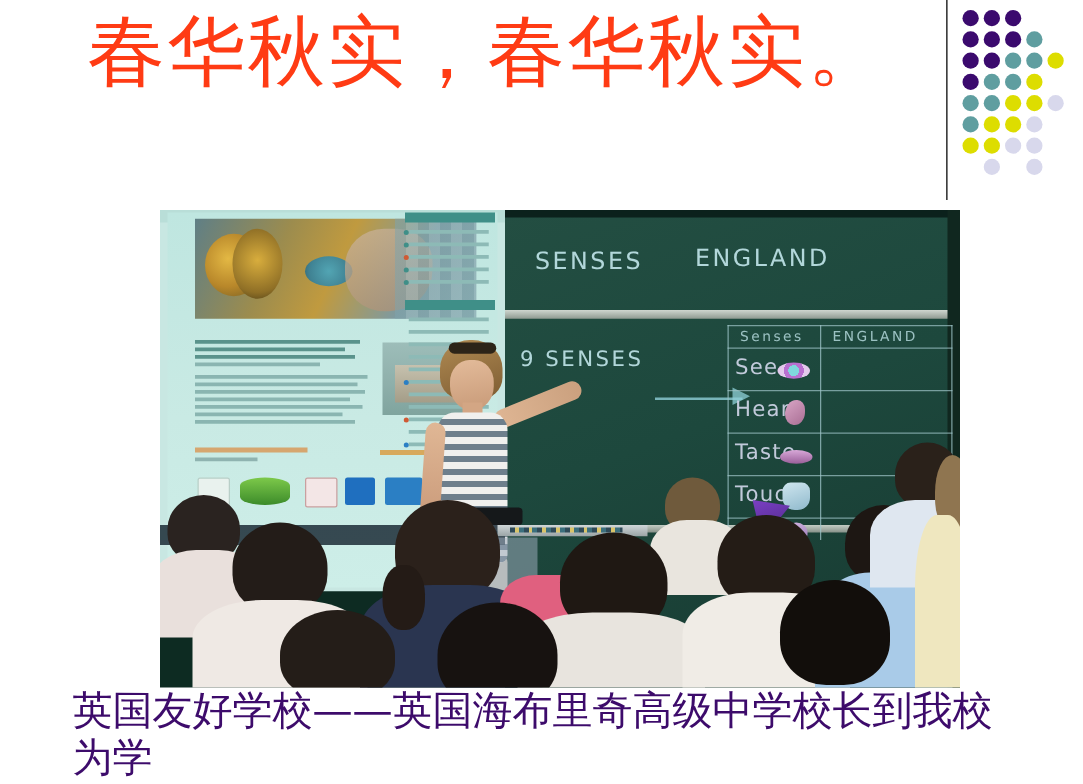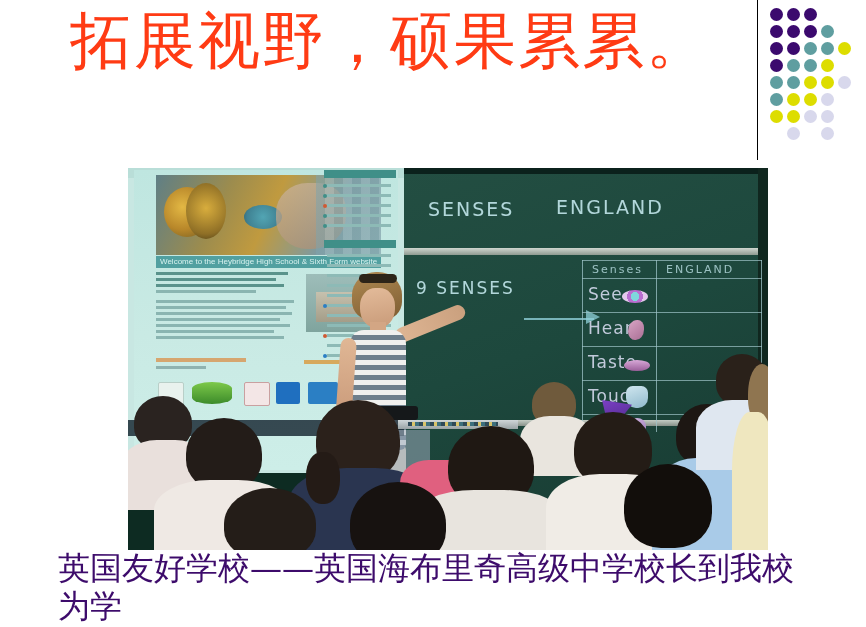--- a/index.html
+++ b/index.html
@@ -158,21 +158,21 @@
     font-size:32px;line-height:38px;color:#3D0B6B;
     font-family:"DejaVu Serif",serif;letter-spacing:0px;
   }
   .caption .l2{display:block;}
 </style>
 </head>
 <body>
 
 <div id="slide">
 
-  <div class="title-main">拓展视野，硕果累累。</div>
+  <div class="title-main">春华秋实，春华秋实。</div>
 
   <div class="vrule"></div>
 
   <div class="dotgrid">
       <span class="dot" style="left: 0px; top: 0px; width: 13px; height: 13px; background: rgb(59, 10, 110);"></span>
       <span class="dot" style="left: 17px; top: 0px; width: 13px; height: 13px; background: rgb(59, 10, 110);"></span>
       <span class="dot" style="left: 34px; top: 0px; width: 13px; height: 13px; background: rgb(59, 10, 110);"></span>
       <span class="dot" style="left: 0px; top: 17px; width: 13px; height: 13px; background: rgb(59, 10, 110);"></span>
       <span class="dot" style="left: 17px; top: 17px; width: 13px; height: 13px; background: rgb(59, 10, 110);"></span>
       <span class="dot" style="left: 34px; top: 17px; width: 13px; height: 13px; background: rgb(59, 10, 110);"></span>
@@ -211,23 +211,20 @@
 
     <div class="screen">
       <div class="scr-hero">
         <span class="hero-ring"></span>
         <span class="hero-ring2"></span>
         <span class="hero-blue"></span>
         <span class="hero-hand"></span>
         <span class="hero-grid"></span>
       </div>
 
-      <div class="scr-bluebar">
-        <i>Welcome to the Heybridge High School &amp; Sixth Form website</i>
-      </div>
 
       <div class="scr-body">
         <div class="scr-line t" style="width:132px"></div>
         <div class="scr-line t" style="width:120px"></div>
         <div class="scr-line t" style="width:128px"></div>
         <div class="scr-line" style="width:100px;margin-bottom:7px"></div>
         <div class="scr-line" style="width:138px"></div>
         <div class="scr-line" style="width:130px"></div>
         <div class="scr-line" style="width:136px"></div>
         <div class="scr-line" style="width:124px"></div>

